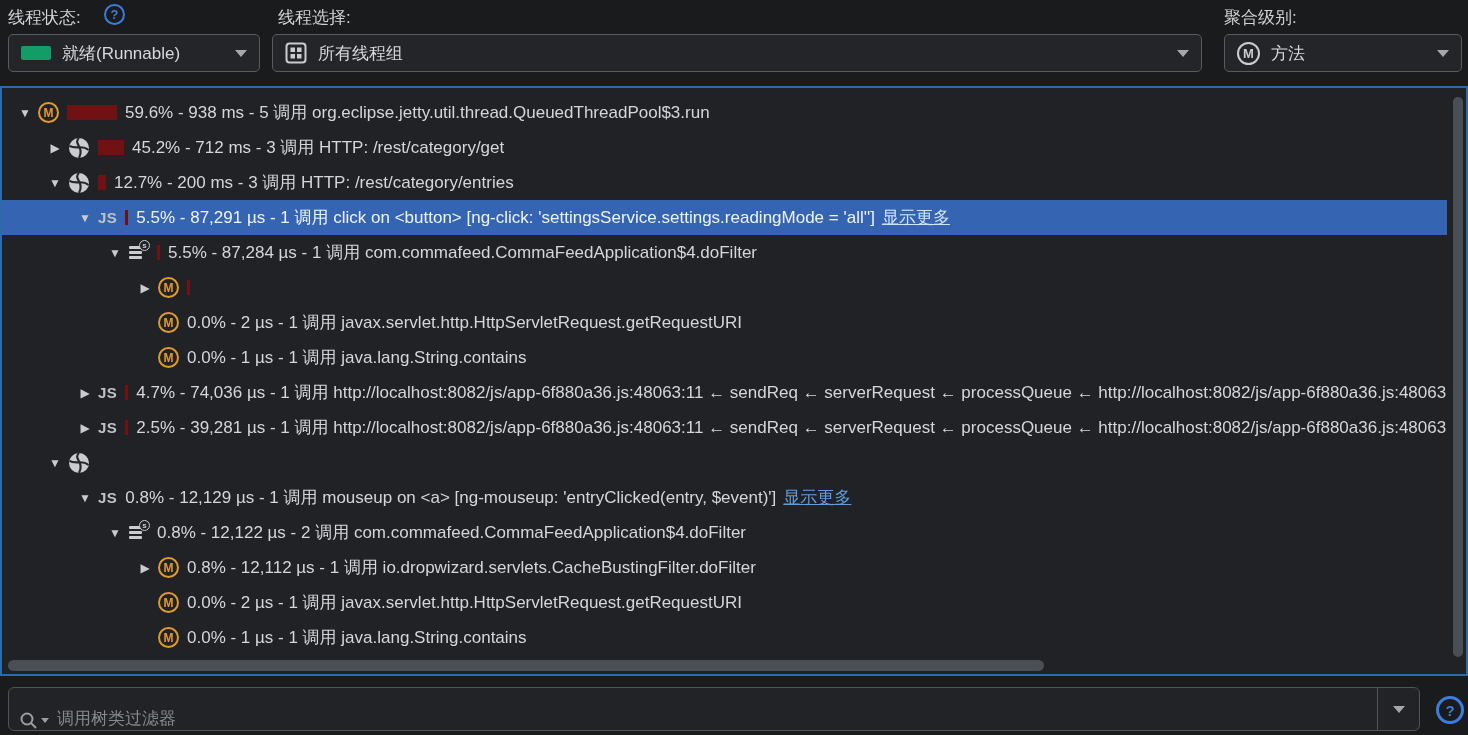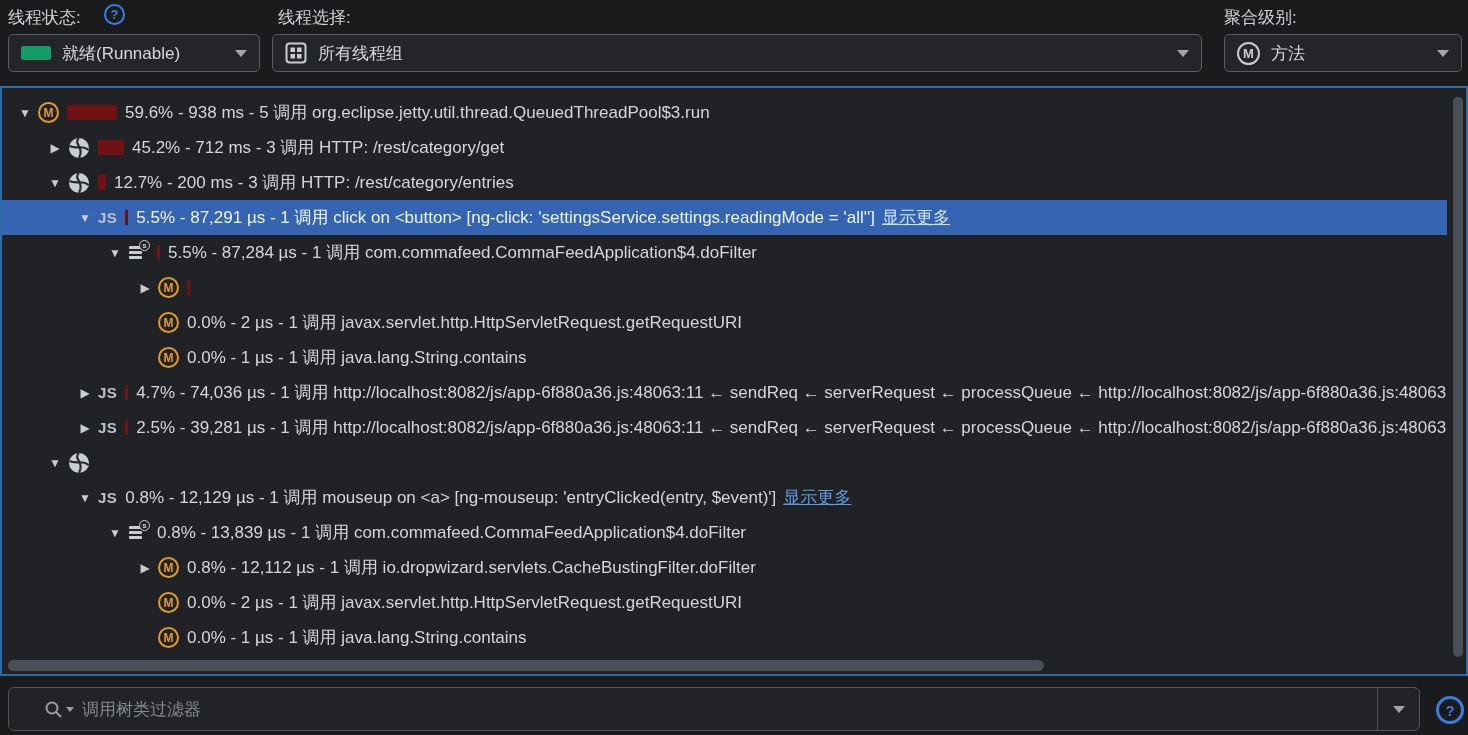--- a/index.html
+++ b/index.html
@@ -40,21 +40,21 @@
     background:#212226; border:1px solid var(--c-icon_gray); color:var(--c-icon_gray);
     font-size:8px; line-height:9px; text-align:center; font-weight:bold; font-style:normal; }
   .bar { height:15px; background:var(--c-bar_red); margin-right:8px; flex:none; }
   .rtext { overflow:hidden; }
   .more { color:var(--c-link_blue); text-decoration:underline; margin-left:7px; cursor:pointer; }
   .selected .more { color:#d3e3fb; }
   .hscroll { position:absolute; left:6px; bottom:3px; width:1036px; height:11px; background:#4a4e55; border-radius:6px; }
   .vscroll { position:absolute; right:3px; top:9px; width:10px; height:560px; background:#4a4e55; border-radius:6px; }
   
   .filter { position:absolute; left:8px; top:687px; width:1412px; height:44px; background:#222326;
-    border:1px solid #515356; border-radius:6px; display:flex; align-items:center;padding-left:25px; }
+    border:1px solid #515356; border-radius:6px; display:flex; align-items:flex-end; }
   .filter-icon { display:flex; align-items:center; margin:0 8px 0 10px; gap:3px; }
   .filter-icon .tri { width:0; height:0; border-left:4px solid transparent; border-right:4px solid transparent;
     border-top:5px solid #9a9ea2; }
   .placeholder { color:#84898e; font-size:17px; }
   .filter-dd { margin-left:auto; width:42px; height:100%; border-left:1px solid #515356;
     display:flex; align-items:center; justify-content:center; }
   .help-lg { position:absolute; left:1436px; top:696px; width:28px; height:28px; border-radius:50%;
     border:3px solid var(--c-help_blue); color:var(--c-help_blue); font-size:15px; font-weight:bold;
     display:flex; align-items:center; justify-content:center; background:transparent; }
 </style>
@@ -186,21 +186,21 @@
         <a class="more">显示更多</a>
       </div>
       <div class="row" style="padding-left: 100px;">
         <span class="toggle">▼</span>
         <span class="ic ic-filter">
           <i class="fb fb1"></i>
           <i class="fb fb2"></i>
           <i class="fb fb3"></i>
           <i class="fs">s</i>
         </span>
-        <span class="rtext">0.8% - 13,839 µs - 1 调用 com.commafeed.CommaFeedApplication$4.doFilter</span>
+        <span class="rtext">0.8% - 12,122 µs - 2 调用 com.commafeed.CommaFeedApplication$4.doFilter</span>
       </div>
       <div class="row" style="padding-left: 130px;">
         <span class="toggle">▶</span>
         <span class="ic ic-m">M</span>
         <span class="rtext">0.8% - 12,112 µs - 1 调用 io.dropwizard.servlets.CacheBustingFilter.doFilter</span>
       </div>
       <div class="row" style="padding-left: 130px;">
         <span class="toggle"></span>
         <span class="ic ic-m">M</span>
         <span class="rtext">0.0% - 2 µs - 1 调用 javax.servlet.http.HttpServletRequest.getRequestURI</span>

